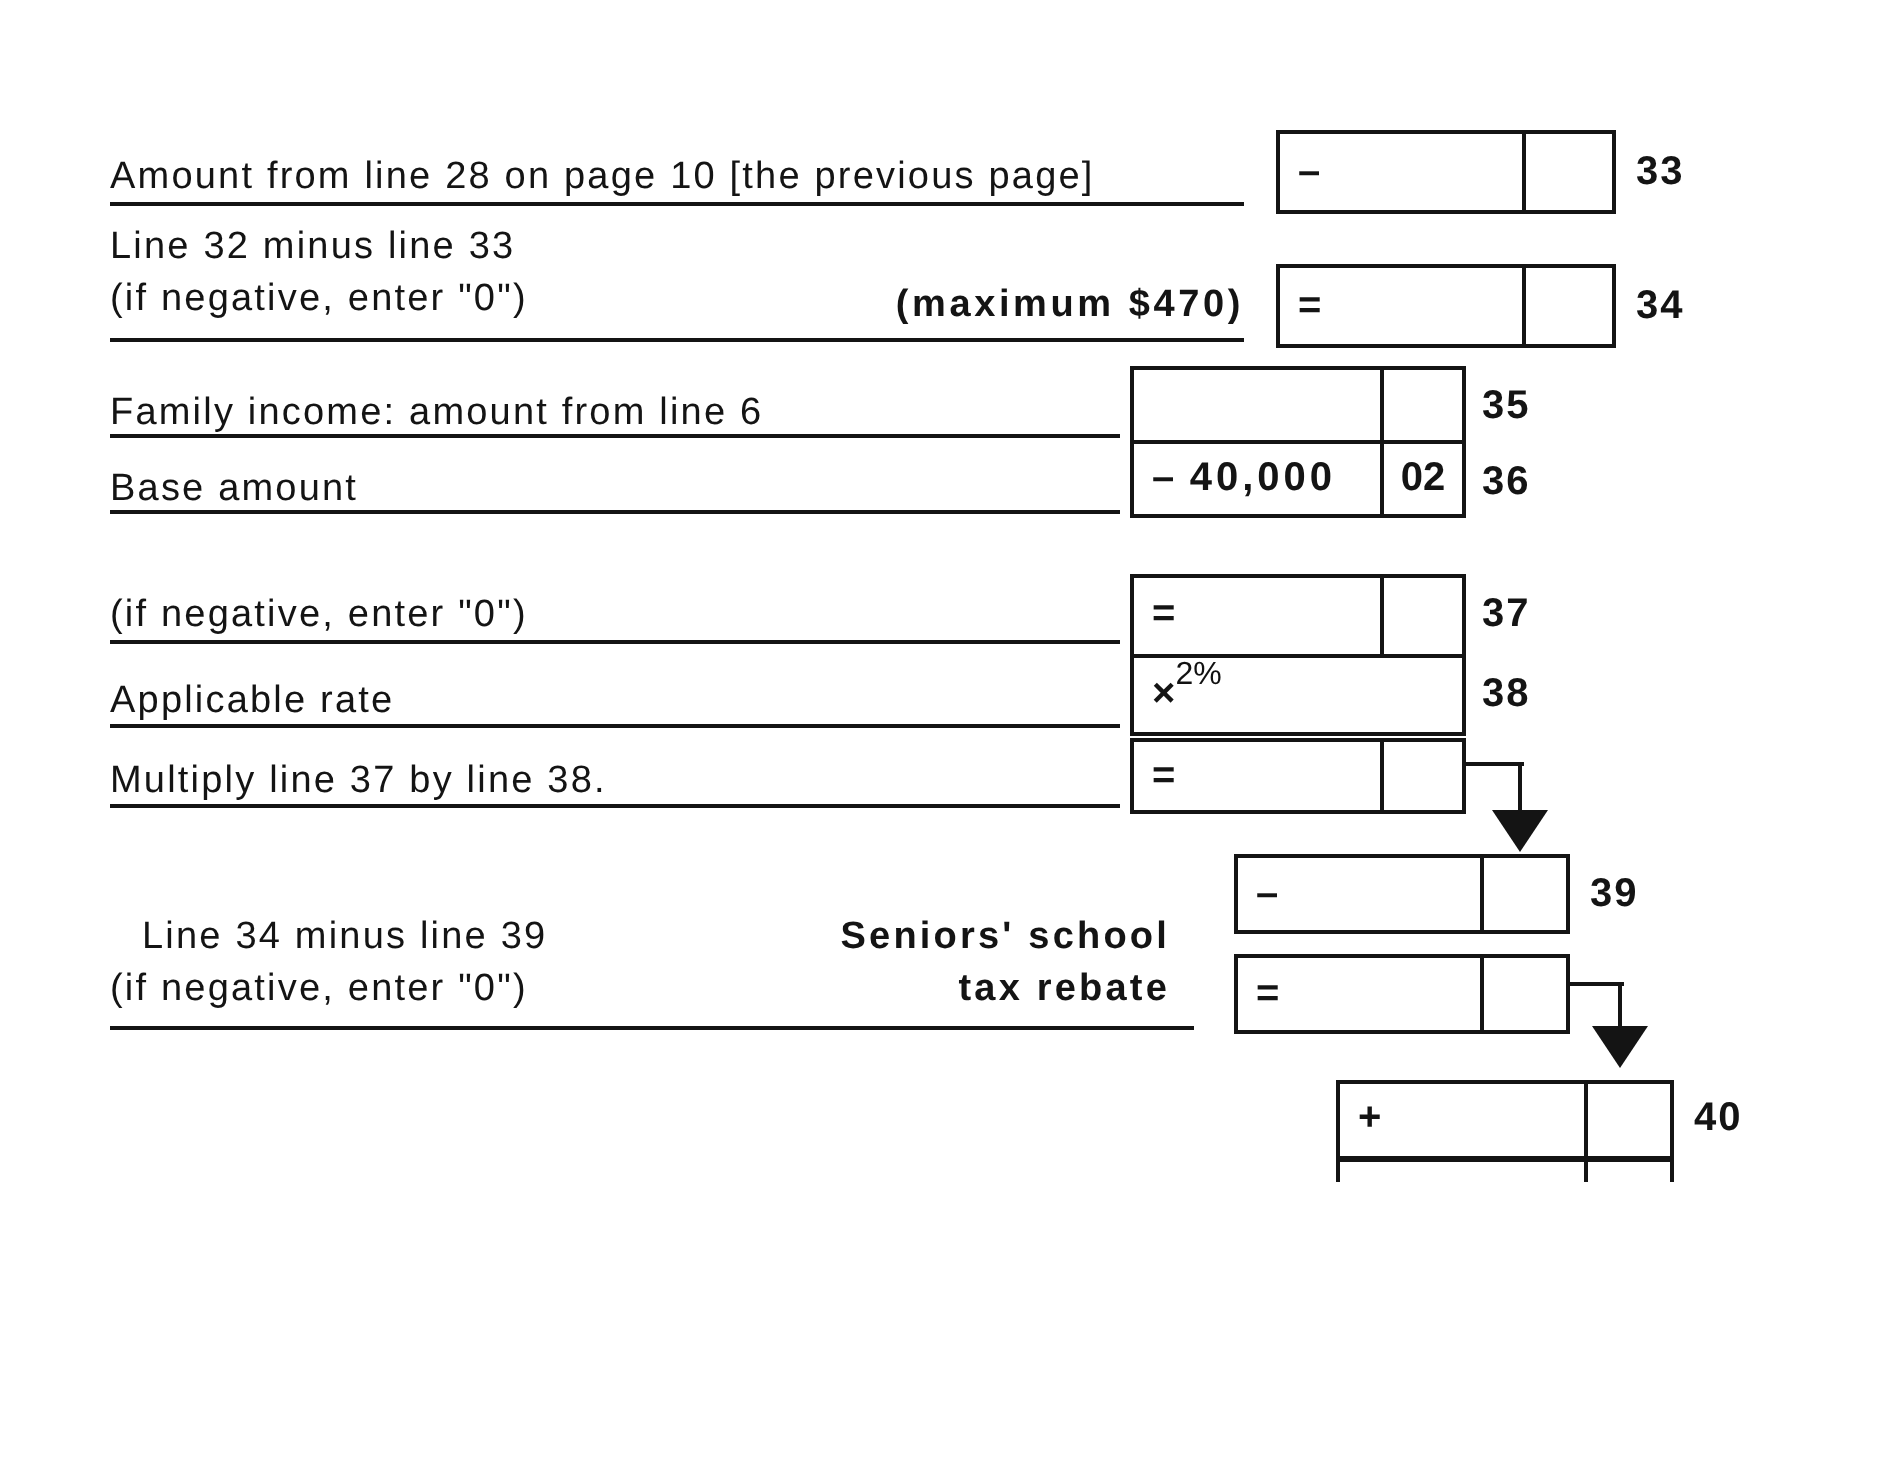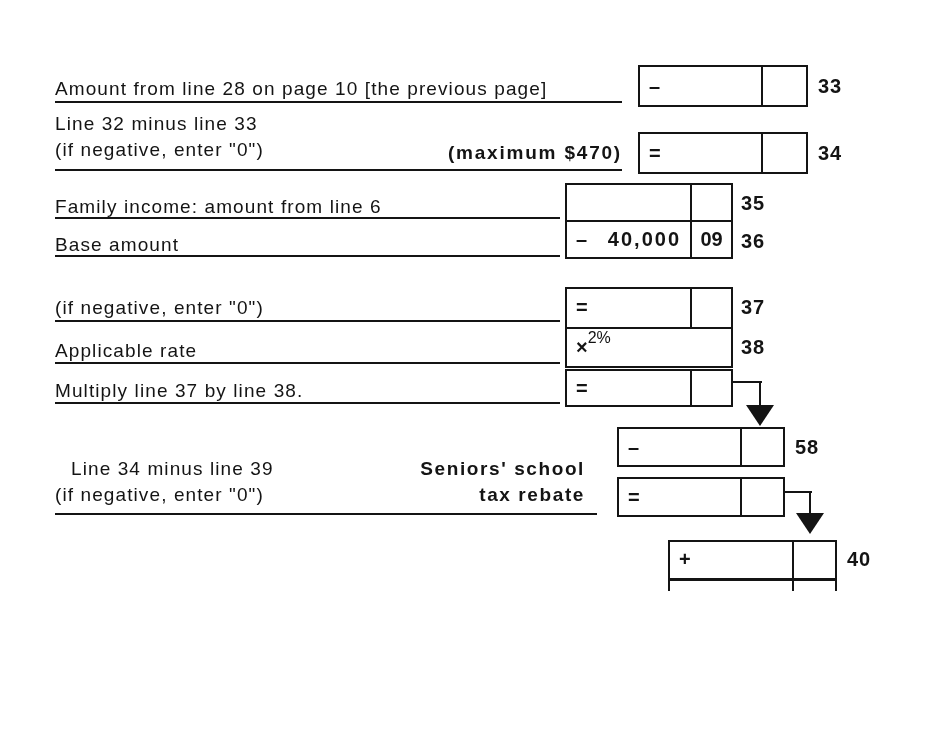--- a/index.html
+++ b/index.html
@@ -30,21 +30,21 @@
   .stack{
     position:absolute;border:2px solid #141414;background:#fff;box-sizing:border-box;
     display:flex;flex-direction:column;
   }
   .stack .row{flex:1;display:flex;align-items:stretch;}
   .stack .row + .row{border-top:2px solid #141414;}
   .stack .row.toprule3{border-top:3px solid #141414;}
   .stack .row .op{font-weight:700;font-size:20px;padding-left:9px;align-self:center;color:#141414;}
   .stack .row .dollars{flex:1;align-self:stretch;}
   .stack .row .dollars.amt{
-    display:flex;align-items:center;justify-content:flex-end;padding-right:9px;
+    display:flex;align-items:center;justify-content:flex-end;padding-right:22px;
     font-weight:700;font-size:20px;letter-spacing:2px;color:#141414;
   }
   .stack .row .cents{align-self:stretch;border-left:2px solid #141414;}
   .stack .row .cents.amt{
     display:flex;align-items:center;justify-content:center;
     font-weight:700;font-size:20px;color:#141414;
   }
   .aline{position:absolute;background:#141414;}
   .ahead{
     position:absolute;width:0;height:0;
@@ -87,21 +87,21 @@
   <div class="rule" style="left:55px;top:255px;width:505px;"></div>
 
   <div class="stack" style="left:565px;top:183px;width:168px;height:76px;">
     <div class="row">
       <span class="dollars"></span>
       <span class="cents" style="width:39px;"></span>
     </div>
     <div class="row">
       <span class="op">–</span>
       <span class="dollars amt">40,000</span>
-      <span class="cents amt" style="width:39px;">09</span>
+      <span class="cents amt" style="width:39px;">02</span>
     </div>
   </div>
   <div class="num" style="left:741px;top:192px;">35</div>
   <div class="num" style="left:741px;top:230px;">36</div>
 
   <div class="lbl" style="left:55px;top:295px;">(if negative, enter "0")</div>
   <div class="rule" style="left:55px;top:320px;width:505px;"></div>
   <div class="lbl" style="left:55px;top:338px;">Applicable rate</div>
   <div class="rule" style="left:55px;top:362px;width:505px;"></div>
   <div class="lbl" style="left:55px;top:378px;">Multiply line 37 by line 38.</div>
@@ -134,21 +134,21 @@
   <div class="lbl" style="left:55px;top:482px;">(if negative, enter "0")</div>
   <div class="lbl bold right" style="left:350px;top:456px;width:235px;letter-spacing:1.6px;">Seniors' school</div>
   <div class="lbl bold right" style="left:350px;top:482px;width:235px;letter-spacing:1.6px;">tax rebate</div>
   <div class="rule" style="left:55px;top:513px;width:542px;"></div>
 
   <div class="fbox" style="left:617px;top:427px;width:168px;height:40px;">
     <span class="op">–</span>
     <span class="dollars"></span>
     <span class="cents" style="width:41px;"></span>
   </div>
-  <div class="num" style="left:795px;top:436px;">58</div>
+  <div class="num" style="left:795px;top:436px;">39</div>
   <div class="fbox" style="left:617px;top:477px;width:168px;height:40px;">
     <span class="op">=</span>
     <span class="dollars"></span>
     <span class="cents" style="width:41px;"></span>
   </div>
 
   <div class="aline" style="left:785px;top:491px;width:27px;height:2px;"></div>
   <div class="aline" style="left:809px;top:491px;width:2px;height:23px;"></div>
   <div class="ahead" style="left:796px;top:513px;"></div>
 

